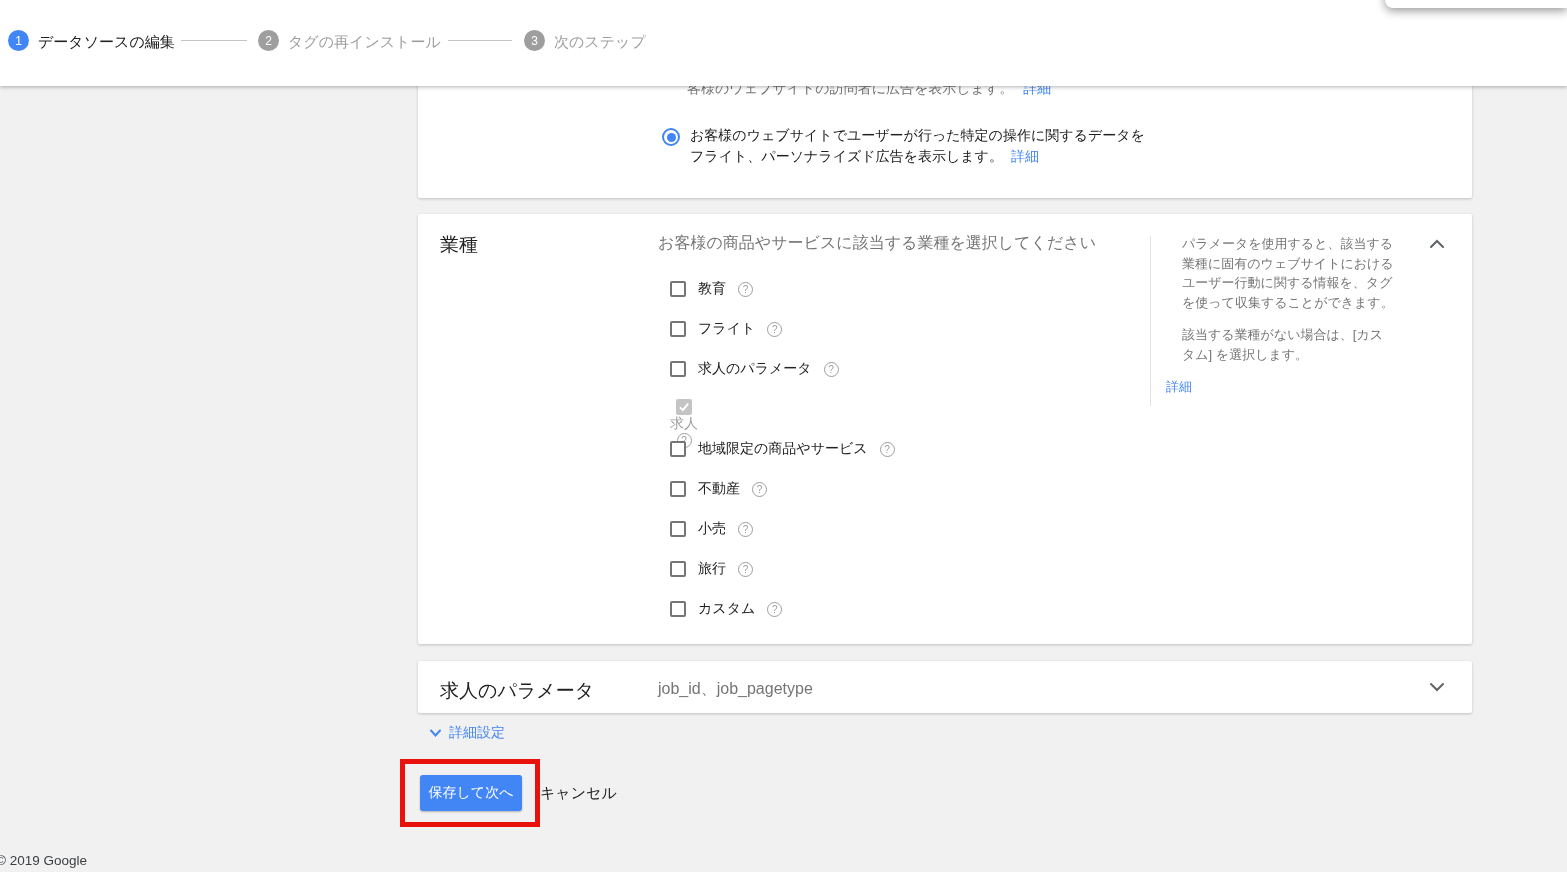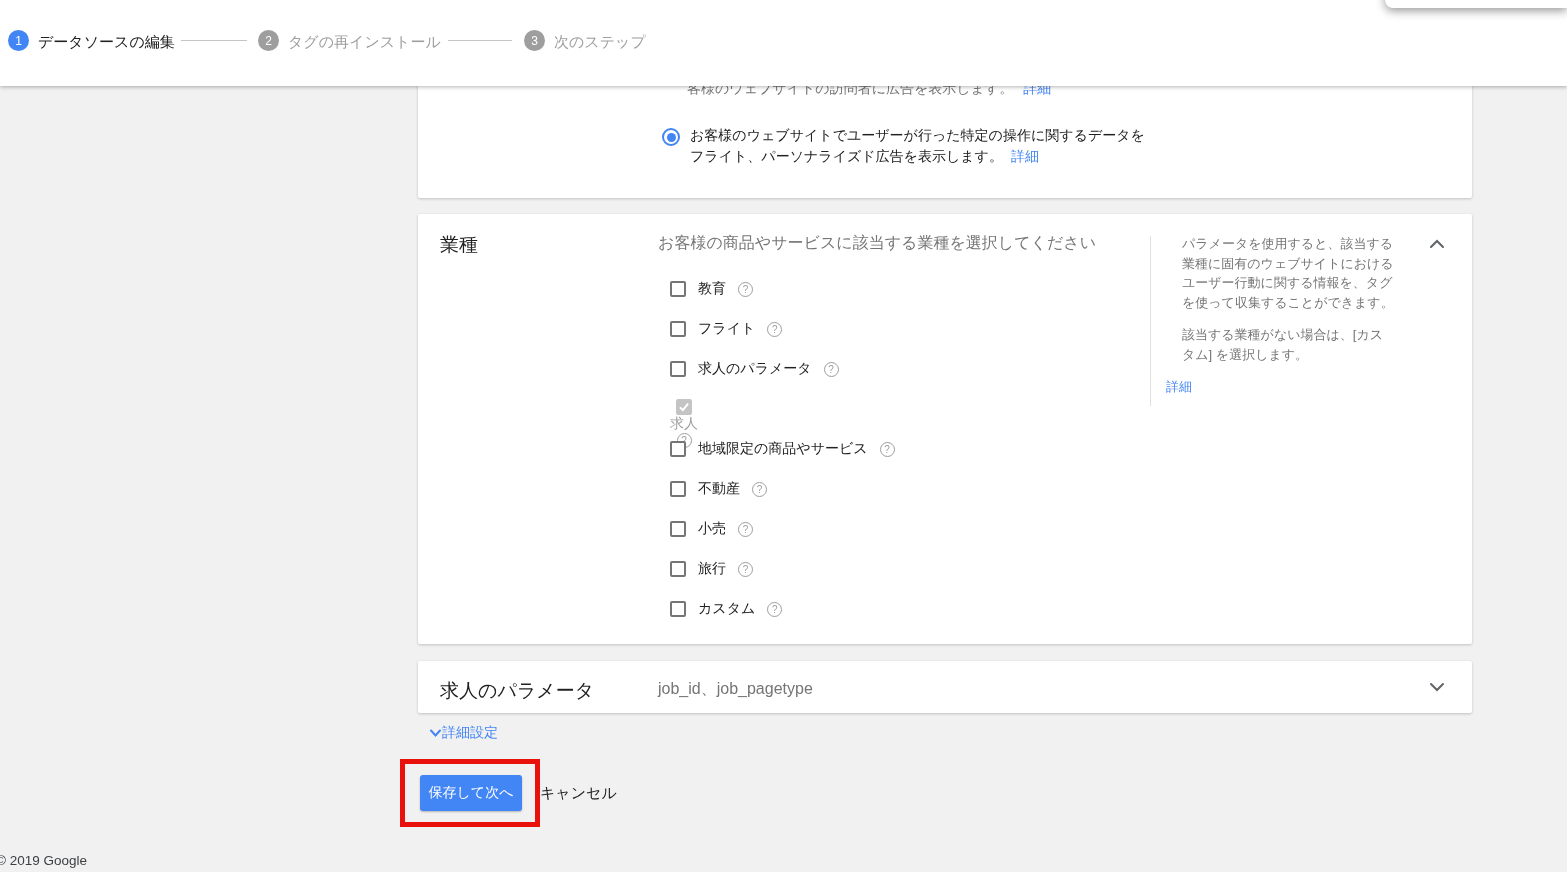--- a/index.html
+++ b/index.html
@@ -70,21 +70,21 @@
   .side-divider{position:absolute;left:732px;top:22px;width:1px;height:170px;background:#e0e0e0;}
   .side-help{position:absolute;left:748px;top:20px;width:228px;font-size:13px;line-height:19.5px;color:#757575;}
   .side-help p{margin:0 0 13px 16px;}
   .side-help .link{font-size:13px;}
   .chev{position:absolute;cursor:pointer;}
   
   .card3 .field-label{top:17px;}
   .card3 .field-desc{top:18px;}
   
   .advanced{
-    position:absolute;left:429px;top:724px;display:flex;align-items:center;
+    position:absolute;left:429px;top:724px;display:flex;align-items:center;column-gap:7px;
     color:#4285f4;font-size:14px;cursor:pointer;
   }
   
   .save-btn{
     position:absolute;left:420px;top:775px;width:102px;height:36px;background:#4285f4;
     border:none;border-radius:3px;color:#fff;font-size:14px;display:flex;align-items:center;
     justify-content:center;cursor:pointer;box-shadow:0 1px 2px rgba(0,0,0,.25);
     font-family:inherit;
   }
   .cancel-btn{position:absolute;left:540px;top:784px;font-size:15px;color:#202124;cursor:pointer;white-space:nowrap;}

